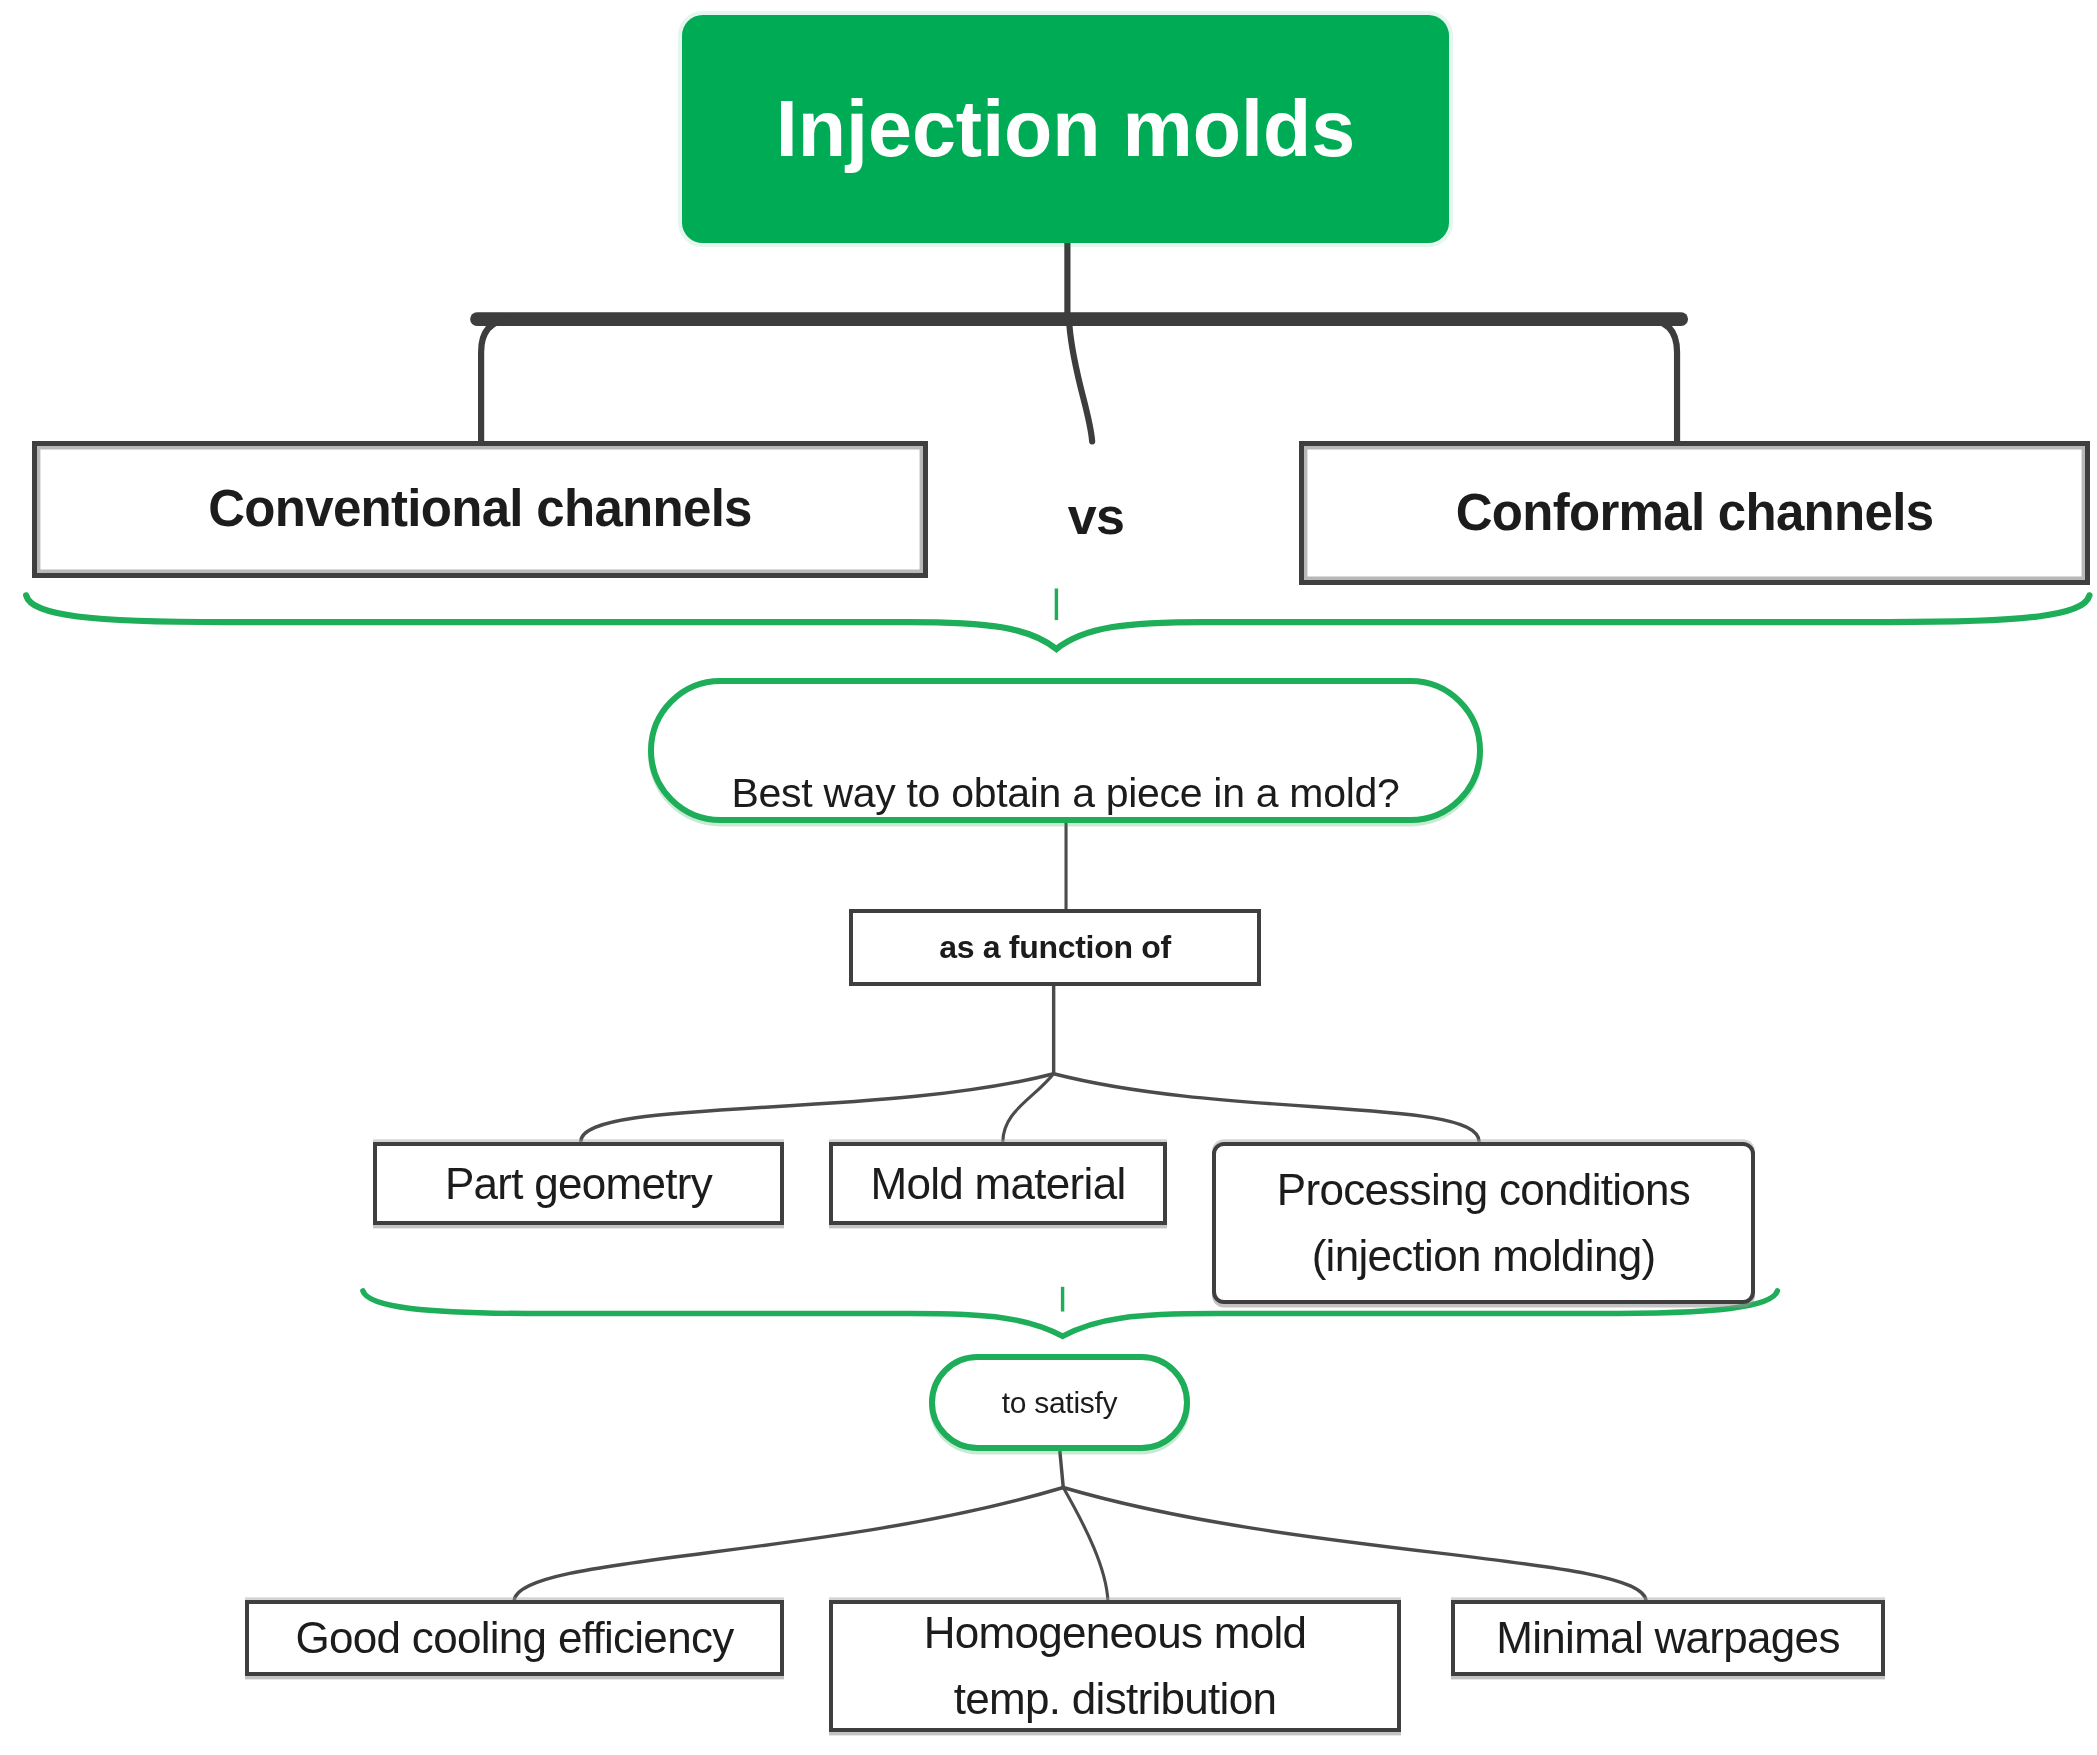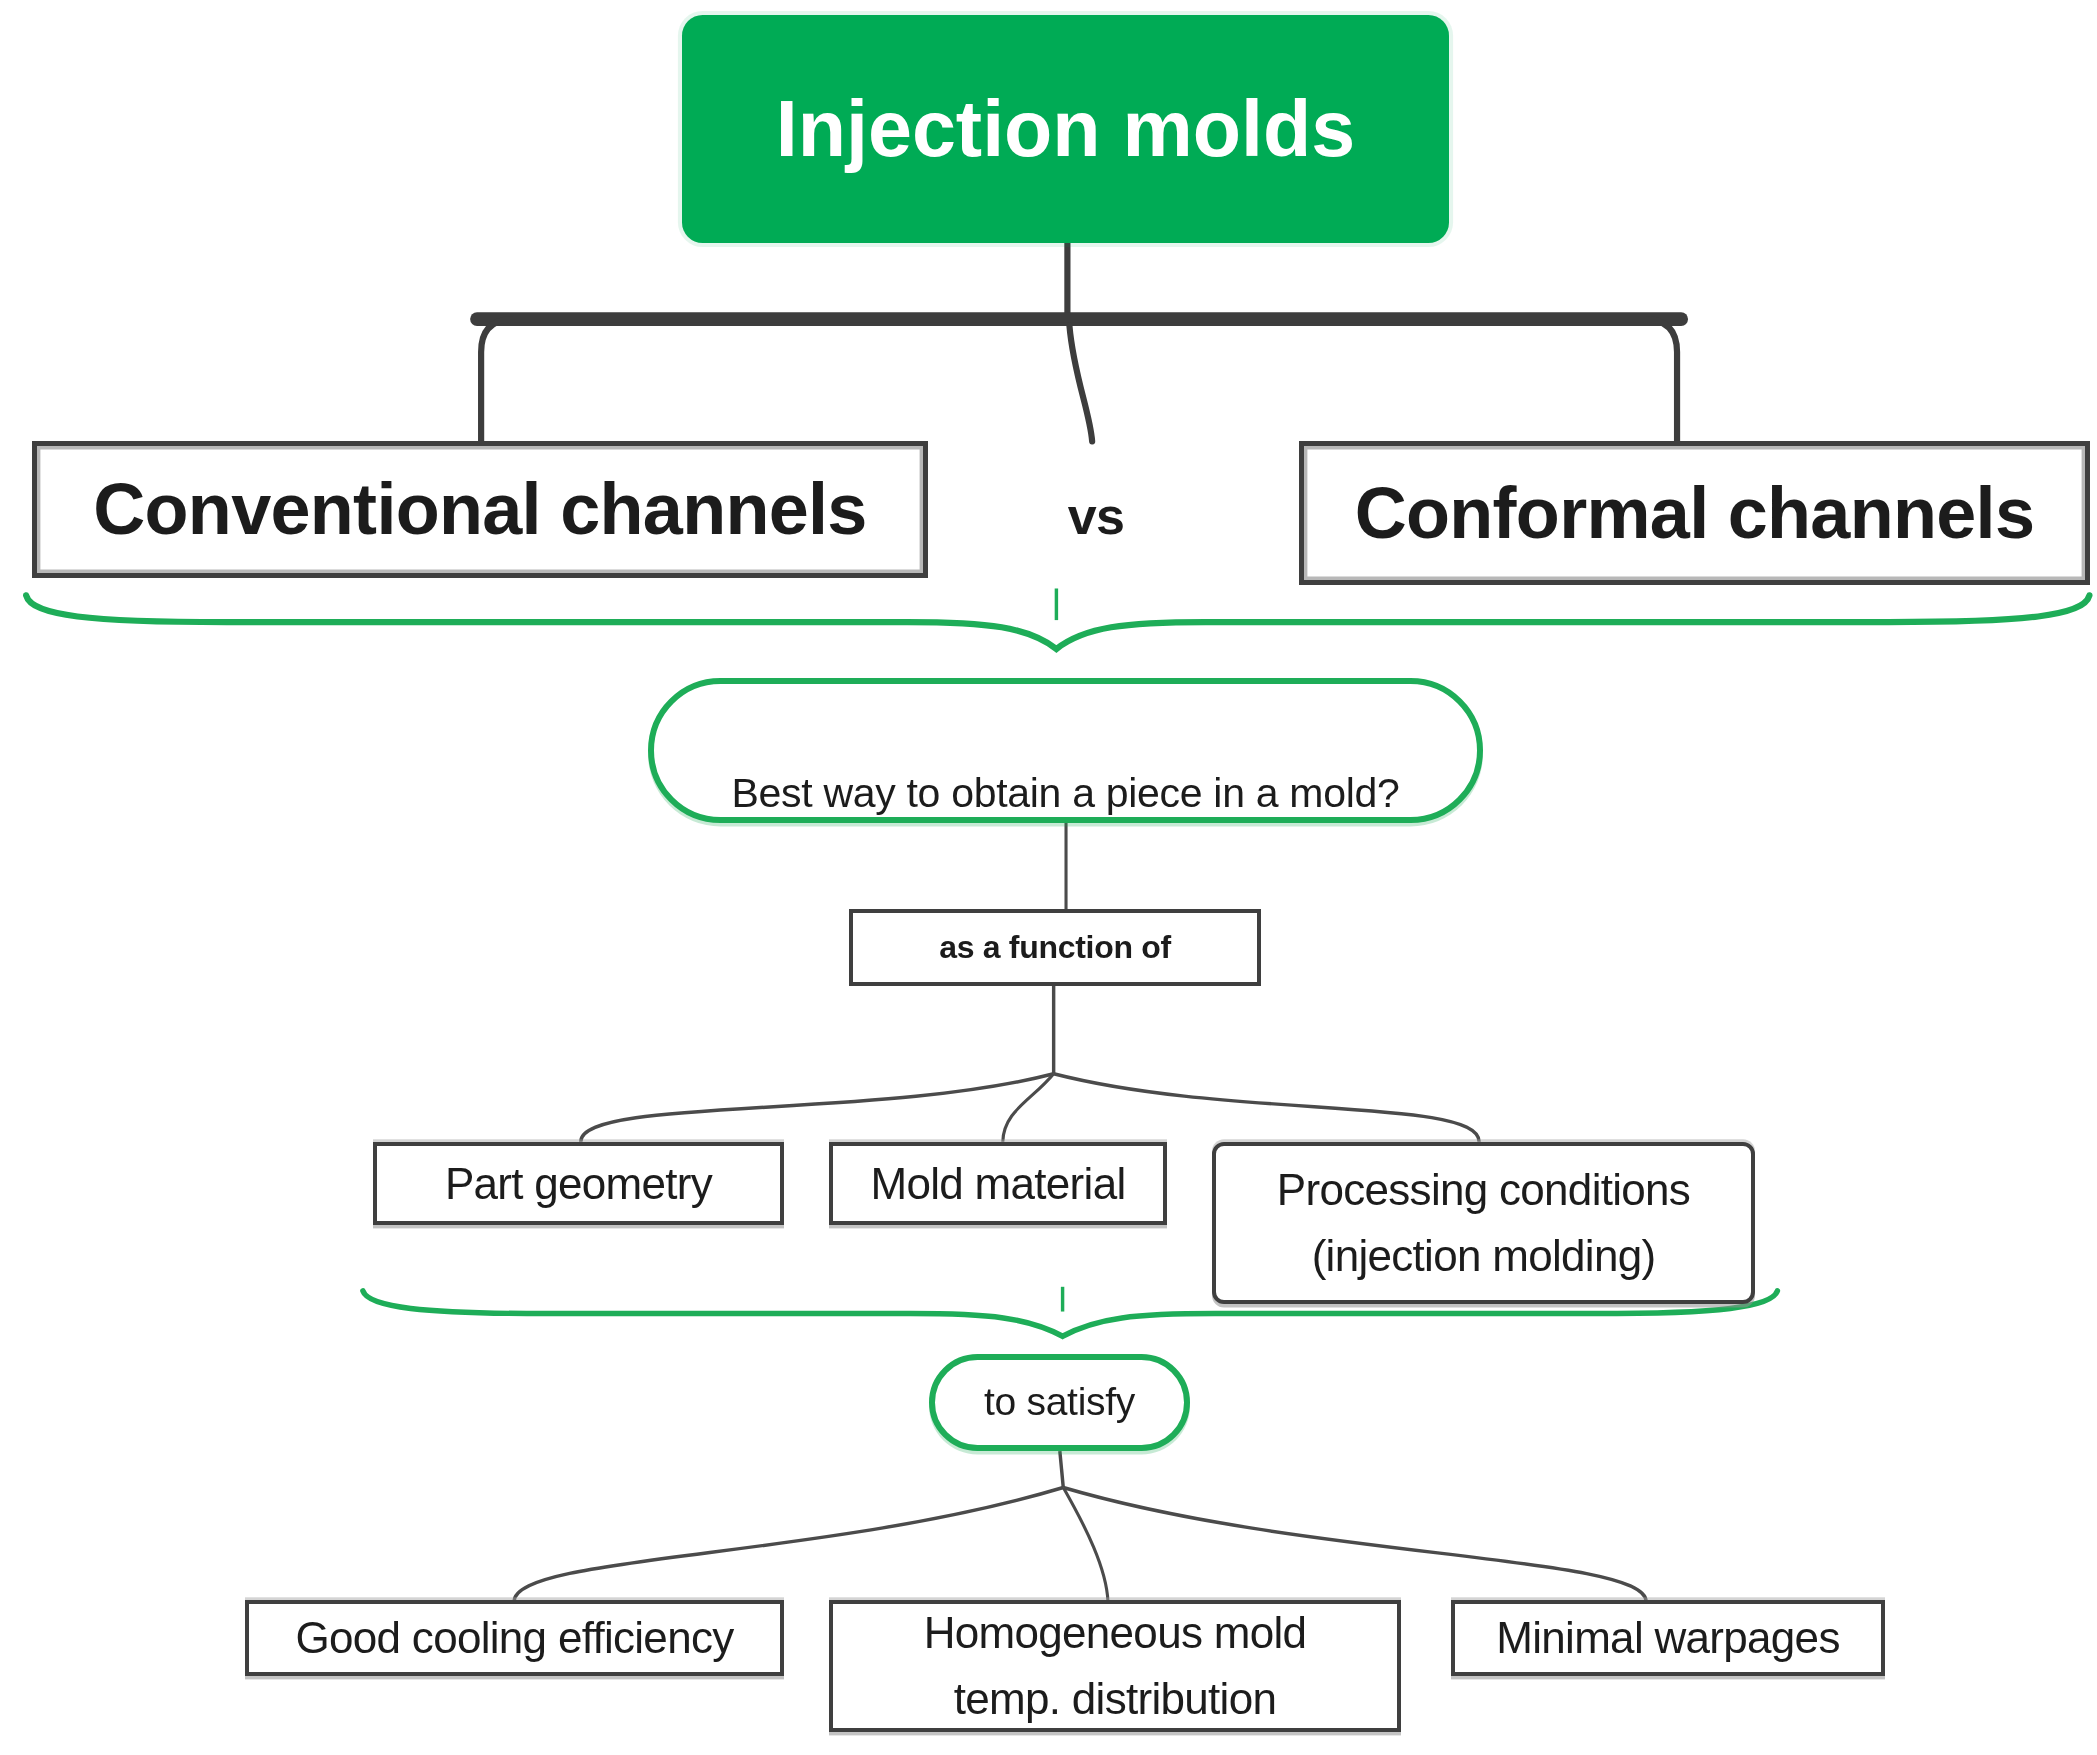--- a/index.html
+++ b/index.html
@@ -37,21 +37,21 @@
     background:var(--green-fill);
     color:#ffffff;
     border-radius:20.6px;
     font-size:79px;font-weight:700;
     letter-spacing:0;
     box-shadow:0 0 0 4.1px rgba(0,171,85,0.10);
   }
   .box-lg{
     border:5.5px solid var(--box-border);
     box-shadow:inset 0 0 0 3.4px #b8b8b8;
-    font-size:72px;font-weight:700;
+    font-size:51px;font-weight:700;
   }
   .box-md{
     border:4.1px solid var(--box-border);
     font-size:32px;font-weight:700;
     letter-spacing:-0.3px;
   }
   .box-sm{
     border:4.1px solid var(--box-border);
     box-shadow:0 3.4px 0 rgba(145,145,145,0.55), 0 -2.7px 0 rgba(160,160,160,0.45);
     font-size:44px;font-weight:400;
@@ -134,21 +134,21 @@
 
   <div class="node box-sm" style="left:829px;top:1142px;width:338px;height:83px;">
     <span>Mold material</span>
   </div>
 
   <div class="node box-sm" style="left:1212px;top:1142px;width:543px;height:162px;border-radius:12px;">
     <span>Processing conditions</span>
     <span class="line2">(injection molding)</span>
   </div>
 
-  <div class="node pill" style="left:929px;top:1354px;width:261px;height:97px;font-size:39px;">
+  <div class="node pill" style="left:929px;top:1354px;width:261px;height:97px;font-size:30px;">
     <span>to satisfy</span>
   </div>
 
   <div class="node box-sm" style="left:245px;top:1600px;width:539px;height:76px;">
     <span>Good cooling efficiency</span>
   </div>
 
   <div class="node box-sm" style="left:1451px;top:1600px;width:434px;height:76px;">
     <span>Minimal warpages</span>
   </div>

